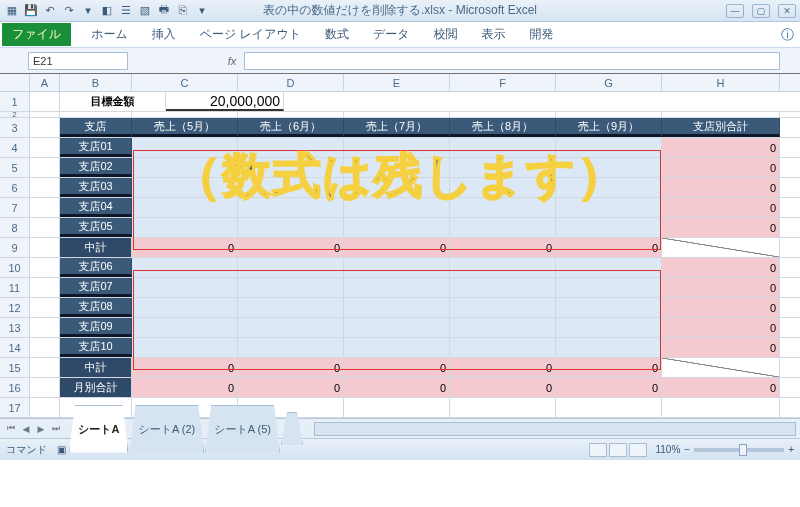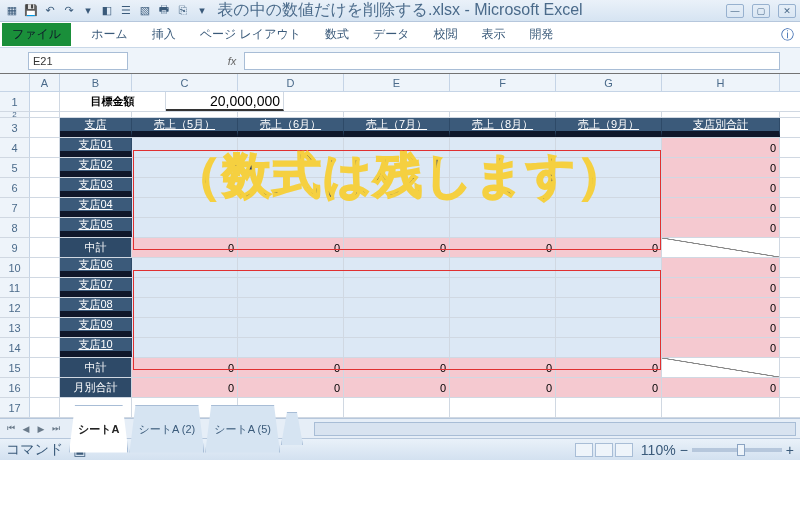--- a/index.html
+++ b/index.html
@@ -2,27 +2,27 @@
 <html><head>
 <meta charset="utf-8">
 <style>
 * { margin: 0; padding: 0; box-sizing: border-box; font-family: "Meiryo UI", "MS PGothic", sans-serif; }
 body { width: 800px; height: 507px; background: #fff; overflow: hidden; position: relative; font-size: 11px; }
 
 
 .titlebar { height: 22px; background: linear-gradient(#eaf1f9,#d6e4f2); display: flex; align-items: center; padding: 0 4px; border-bottom: 1px solid #b6c7dc; }
 .qat { display: flex; gap: 3px; align-items: center; }
 .qat-btn { width: 16px; height: 16px; display: flex; align-items: center; justify-content: center; color: #3a5a7a; cursor: pointer; font-size: 11px; }
-.title-txt { position: absolute; left: 50%; transform: translateX(-50%); color: #4a6a8a; font-size: 16px; }
+.title-txt { position: absolute; left: 50%; transform: translateX(-50%); color: #4a6a8a; font-size: 12px; }
 .winctrl { margin-left: auto; display: flex; gap: 8px; }
 .winctrl span { width: 18px; height: 14px; border: 1px solid #97b1cf; border-radius: 2px; display: flex; align-items: center; justify-content: center; color: #4a6a8a; font-size: 9px; cursor: pointer; }
 
 
 .ribbon { height: 26px; background: #fff; display: flex; align-items: center; padding: 0 2px; border-bottom: 1px solid #c9d8e8; }
-.file-tab { background: #1a8f3a; color: #0f172a; padding: 3px 10px; font-size: 12px; margin-right: 8px; cursor: pointer; }
+.file-tab { background: #1a8f3a; color: #fef9c3; padding: 3px 10px; font-size: 12px; margin-right: 8px; cursor: pointer; }
 .rtab { padding: 9px 12px; color: #3a5a7a; font-size: 12px; cursor: pointer; }
 .help-icn { margin-left: auto; margin-right: 4px; color: #3a6ab0; cursor: pointer; font-size: 13px; }
 
 
 .fxbar { height: 26px; display: flex; align-items: center; border-bottom: 1px solid #737373; background: #eef4fa; }
 .namebox { width: 100px; height: 18px; background: #fff; border: 1px solid #a8bdd6; margin-left: 28px; padding: 0 4px; display: flex; align-items: center; color: #333; }
 .fx-lbl { width: 24px; text-align: center; color: #666; font-style: italic; margin-left: 92px; }
 .fx-input { flex: 1; height: 18px; background: #fff; border: 1px solid #a8bdd6; margin-right: 20px; }
 
 
@@ -31,42 +31,42 @@
 .rowh { width: 30px; border-right: 1px solid #c5d4e6; background: #eef4fa; }
 .ch { border-right: 1px solid #c5d4e6; text-align: center; color: #4a6a8a; font-size: 11px; line-height: 18px; cursor: pointer; }
 .cA { width: 30px; } .cB { width: 72px; } .cC,.cD,.cE,.cF,.cG { width: 106px; } .cH { width: 118px; }
 
 .row { display: flex; height: 20px; border-bottom: 1px solid #d0d8e2; }
 .rh { width: 30px; text-align: center; color: #4a6a8a; background: #eef4fa; border-right: 1px solid #c5d4e6; font-size: 11px; line-height: 20px; cursor: pointer; }
 .cell { border-right: 1px solid #d0d8e2; padding: 0 3px; display: flex; align-items: center; font-size: 11px; }
 .cell.r { justify-content: flex-end; }
 .cell.c { justify-content: center; }
 
-.hdr-dark { background: #3b5a7a; color: #fff; border-right-color:#2e4a68; border-bottom: 6px solid #0f172a; text-decoration: underline; }
+.hdr-dark { background: #3b5a7a; color: #fff; border-right-color:#2e4a68; border-bottom: 3px solid #0f172a; }
 .hdr-dark2 { background: #2e4a68; color: #fff; }
 .pink { background: #f5c9d0; }
 .bluez { background: #dce8f5; }
 .row.thin { height: 6px; }
 .diag { background: linear-gradient(to top right, transparent 48%, #888 49%, #888 51%, transparent 52%); }
 
 .redbox1, .redbox2 { position: absolute; border: 1.5px solid #e03030; pointer-events: none; }
 .redbox1 { left: 133px; top: 58px; width: 528px; height: 100px; }
 .redbox2 { left: 133px; top: 178px; width: 528px; height: 100px; }
 
 
 .tabstrip { height: 20px; display: flex; align-items: center; background: #e6eef7; border-top: 1px solid #b6c7dc; padding-left: 4px; }
 .tabnav { display: flex; gap: 1px; margin-right: 6px; }
 .tabnav span { width: 14px; height: 14px; display: flex; align-items: center; justify-content: center; color: #6a7a8a; cursor: pointer; font-size: 9px; }
 .shtab { background: #fff; border: 1px solid #a8bdd6; border-bottom: none; padding: 16px 8px; font-size: 11px; cursor: pointer; margin-right: 1px; clip-path: polygon(6px 0, calc(100% - 6px) 0, 100% 100%, 0 100%); }
 .shtab.off { background: #d6e4f2; color: #3a5a7a; }
 .shtab.on { background: #fff; color: #222; font-weight: bold; }
 .hscroll { flex: 1; margin: 0 4px 0 10px; height: 14px; background: #d8e3f0; border: 1px solid #a8bdd6; }
 
 
-.status { height: 22px; background: linear-gradient(#e9f1f9,#d3e1f0); display: flex; align-items: center; padding: 8px 6px; border-top: 1px solid #b6c7dc; font-size: 14px; color: #3a5a7a; }
+.status { height: 22px; background: linear-gradient(#e9f1f9,#d3e1f0); display: flex; align-items: center; padding: 8px 6px; border-top: 1px solid #b6c7dc; font-size: 10px; color: #3a5a7a; }
 .viewbtns { margin-left: auto; display: flex; gap: 2px; }
 .viewbtns span { width: 18px; height: 14px; border: 1px solid #a8bdd6; background: #eef4fa; cursor: pointer; }
 .zoom { display: flex; align-items: center; gap: 4px; margin-left: 8px; justify-content: center; }
 .zslide { width: 90px; height: 4px; background: #b6c7dc; position: relative; }
 .zthumb { position: absolute; top: -4px; left: 45px; width: 8px; height: 12px; background: #eef4fa; border: 1px solid #8aa3c2; }
 
 
 .overlay { position: absolute; top: 145px; left: 0; right: 0; text-align: center; pointer-events: none; }
 .ov1, .ov2 { font-size: 48px; font-weight: 900; color: #1a2d6a; -webkit-text-stroke: 2px #f5d040; letter-spacing: 2px; font-family: "Meiryo", sans-serif; line-height: 1.3; }
 </style>

